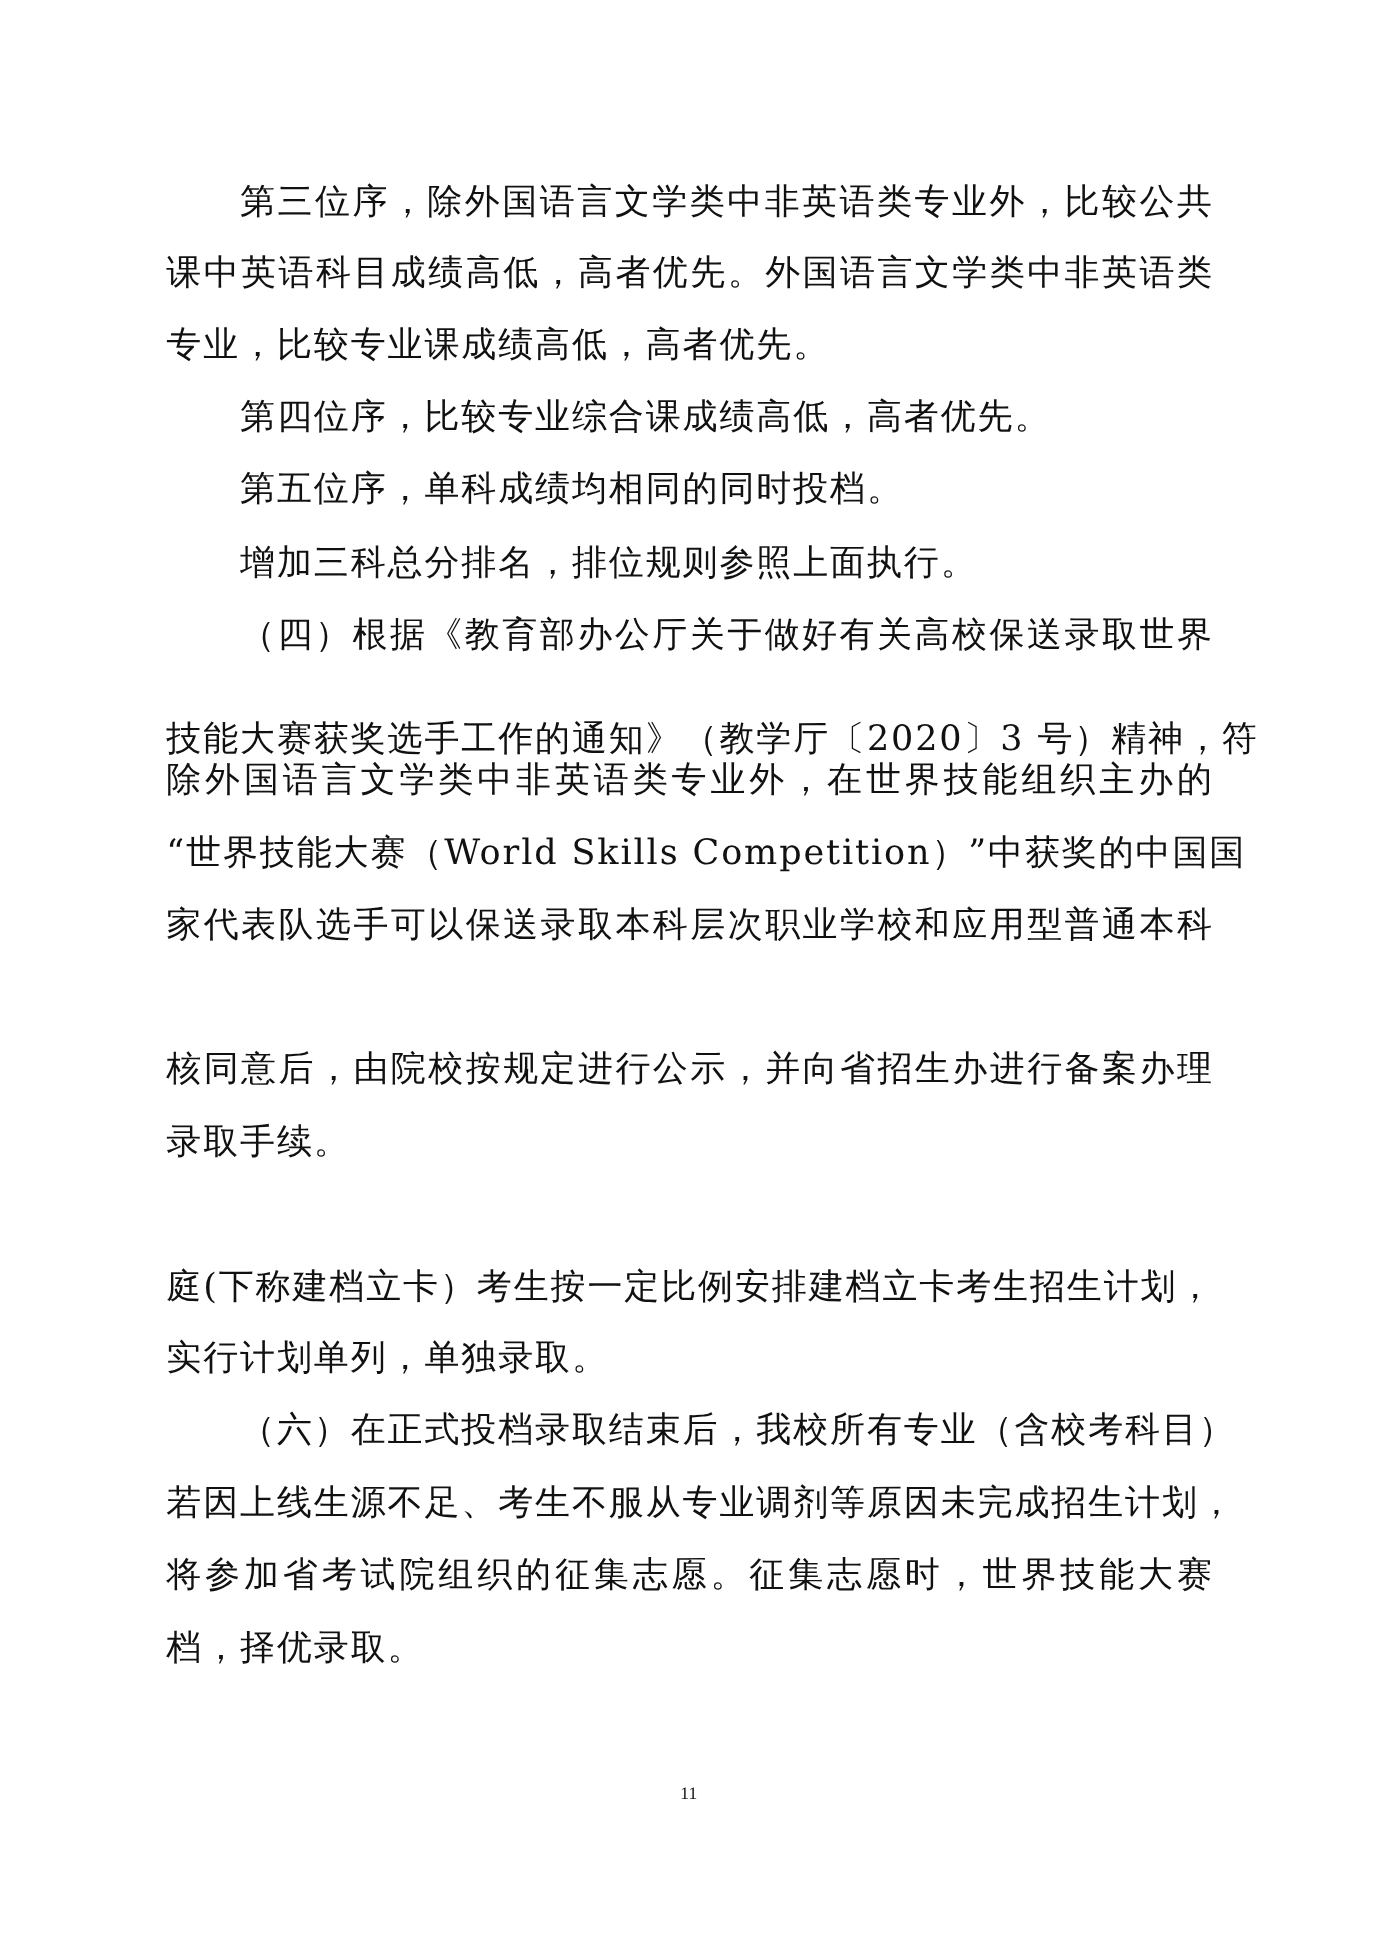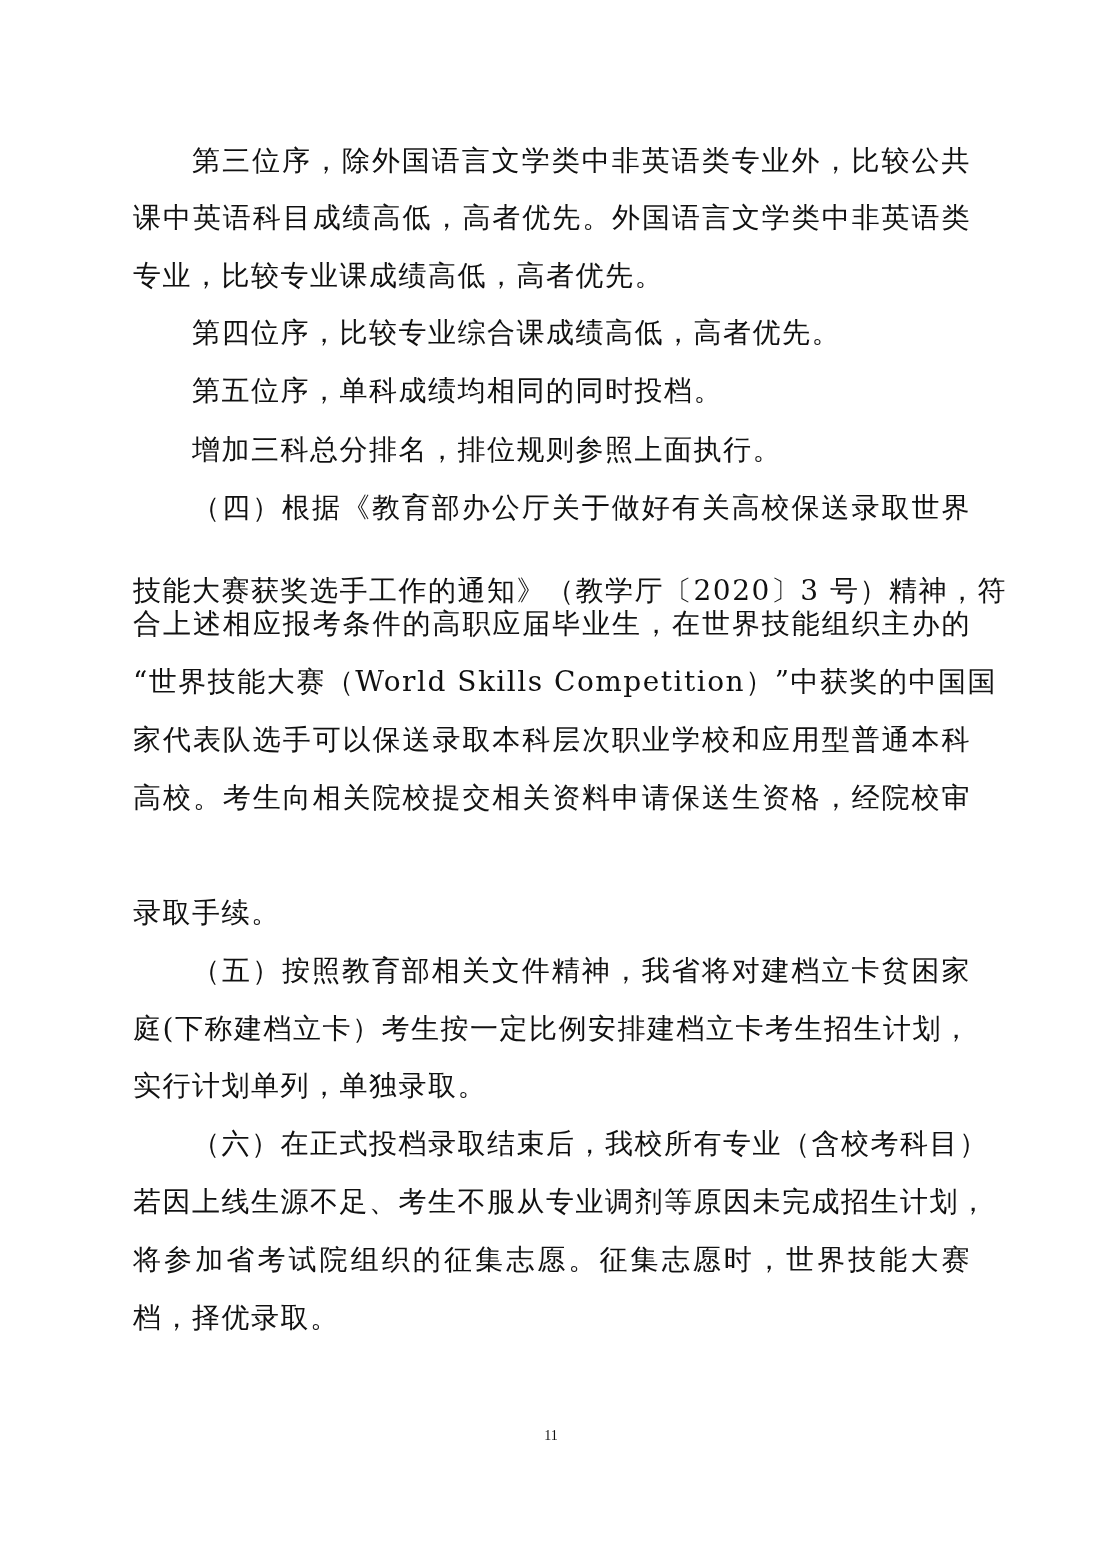--- a/index.html
+++ b/index.html
@@ -19,26 +19,25 @@
 
 <div class="page">
   <div class="line indent justify" style="top:143px">第三位序，除外国语言文学类中非英语类专业外，比较公共</div>
   <div class="line justify" style="top:200px">课中英语科目成绩高低，高者优先。外国语言文学类中非英语类</div>
   <div class="line indent" style="top:315px">第四位序，比较专业综合课成绩高低，高者优先。</div>
   <div class="line" style="top:258px">专业，比较专业课成绩高低，高者优先。</div>
   <div class="line indent" style="top:373px">第五位序，单科成绩均相同的同时投档。</div>
   <div class="line indent bold" style="top:432px">增加三科总分排名，排位规则参照上面执行。</div>
   <div class="line indent justify" style="top:490px">（四）根据《教育部办公厅关于做好有关高校保送录取世界</div>
   <div class="line justify" style="top:573px">技能大赛获奖选手工作的通知》（教学厅〔2020〕3 号）精神，符</div>
-  <div class="line justify" style="top:606px">合上述相应报考条件的高职应届毕业生，在世界技能组织主办的</div>
+  <div class="line justify" style="top:606px">除外国语言文学类中非英语类专业外，在世界技能组织主办的</div>
   <div class="line justify" style="top:664px">“世界技能大赛（World Skills Competition）”中获奖的中国国</div>
   <div class="line justify" style="top:722px">家代表队选手可以保送录取本科层次职业学校和应用型普通本科</div>
-  <div class="line justify" style="top:780px">高校。考生向相关院校提交相关资料申请保送生资格，经院校审</div>
+  <div class="line justify" style="top:837px">核同意后，由院校按规定进行公示，并向省招生办进行备案办理</div>
   <div class="line" style="top:895px">录取手续。</div>
-  <div class="line indent justify" style="top:953px">（五）按照教育部相关文件精神，我省将对建档立卡贫困家</div>
   <div class="line justify" style="top:1011px">庭(下称建档立卡）考生按一定比例安排建档立卡考生招生计划，</div>
   <div class="line" style="top:1068px">实行计划单列，单独录取。</div>
   <div class="line indent justify" style="top:1126px">（六）在正式投档录取结束后，我校所有专业（含校考科目）</div>
   <div class="line justify" style="top:1184px">若因上线生源不足、考生不服从专业调剂等原因未完成招生计划，</div>
   <div class="line justify" style="top:1242px"><span>将参加省考试院组织的征集志愿。征集志愿时，</span><span class="bold">世界技能大赛</span></div>
   <div class="line bold" style="top:1300px">档，择优录取。</div>
 
   <div class="page-number">11</div>
 </div>
 

